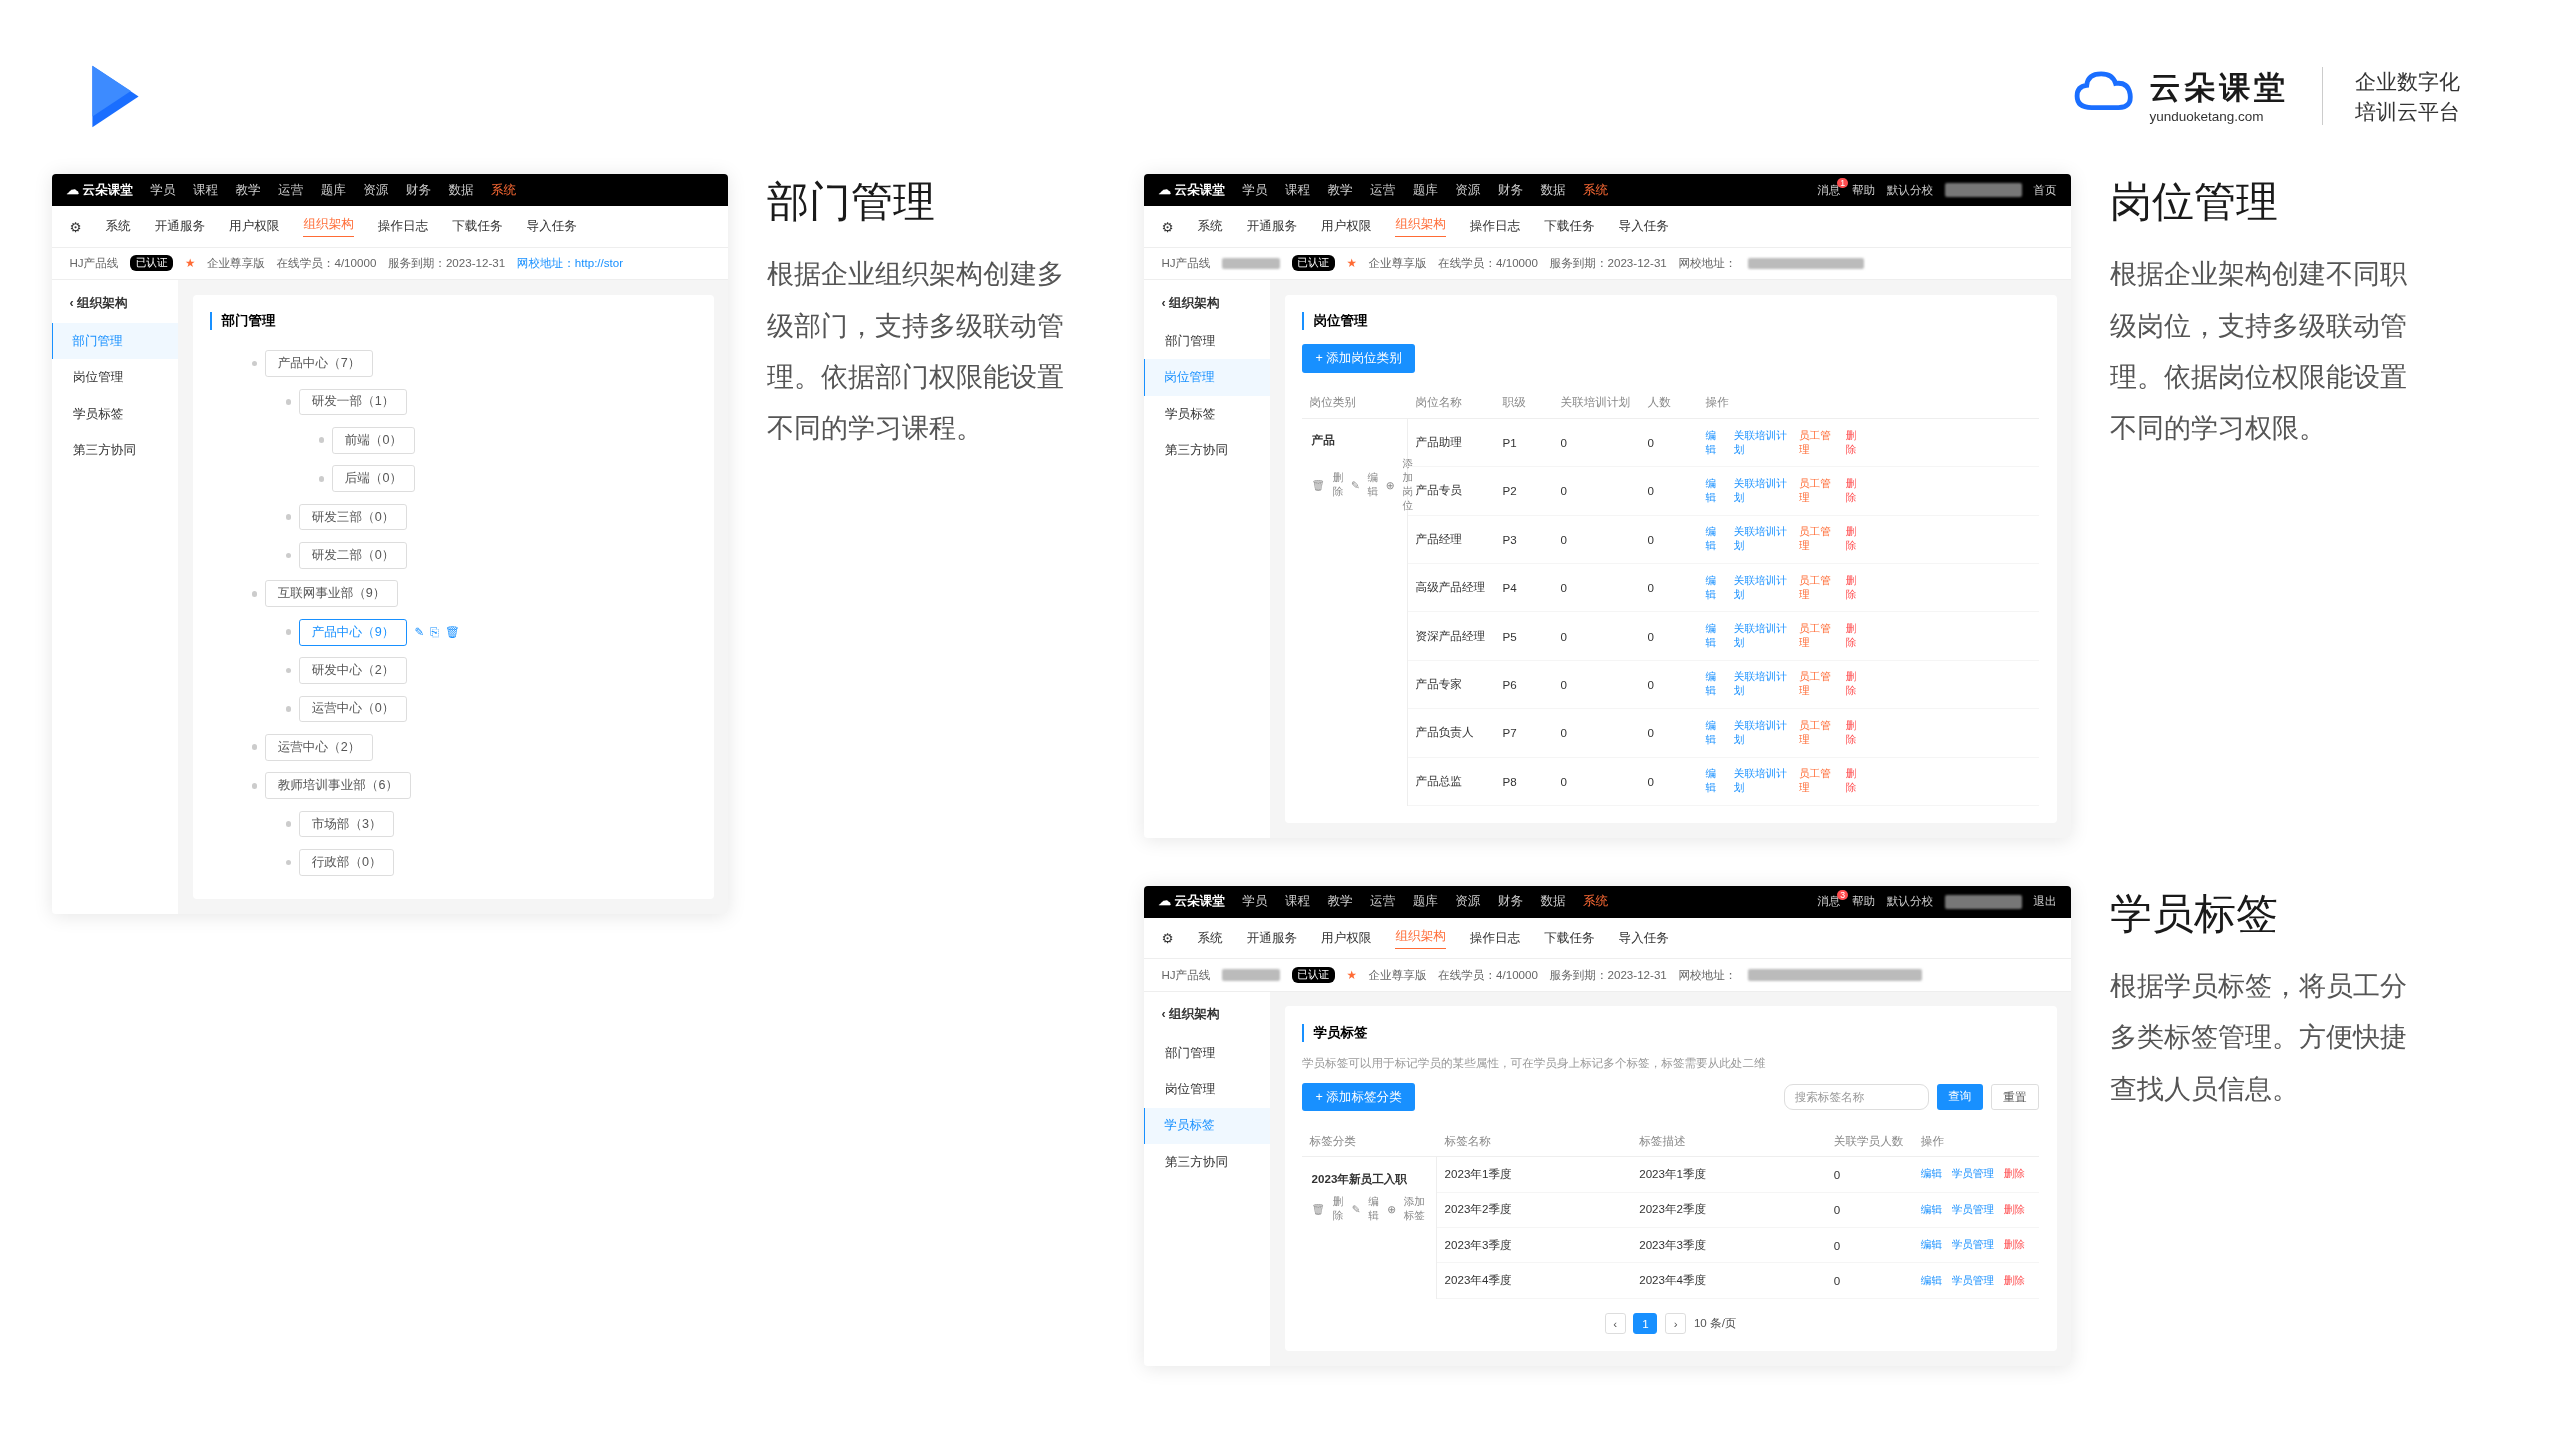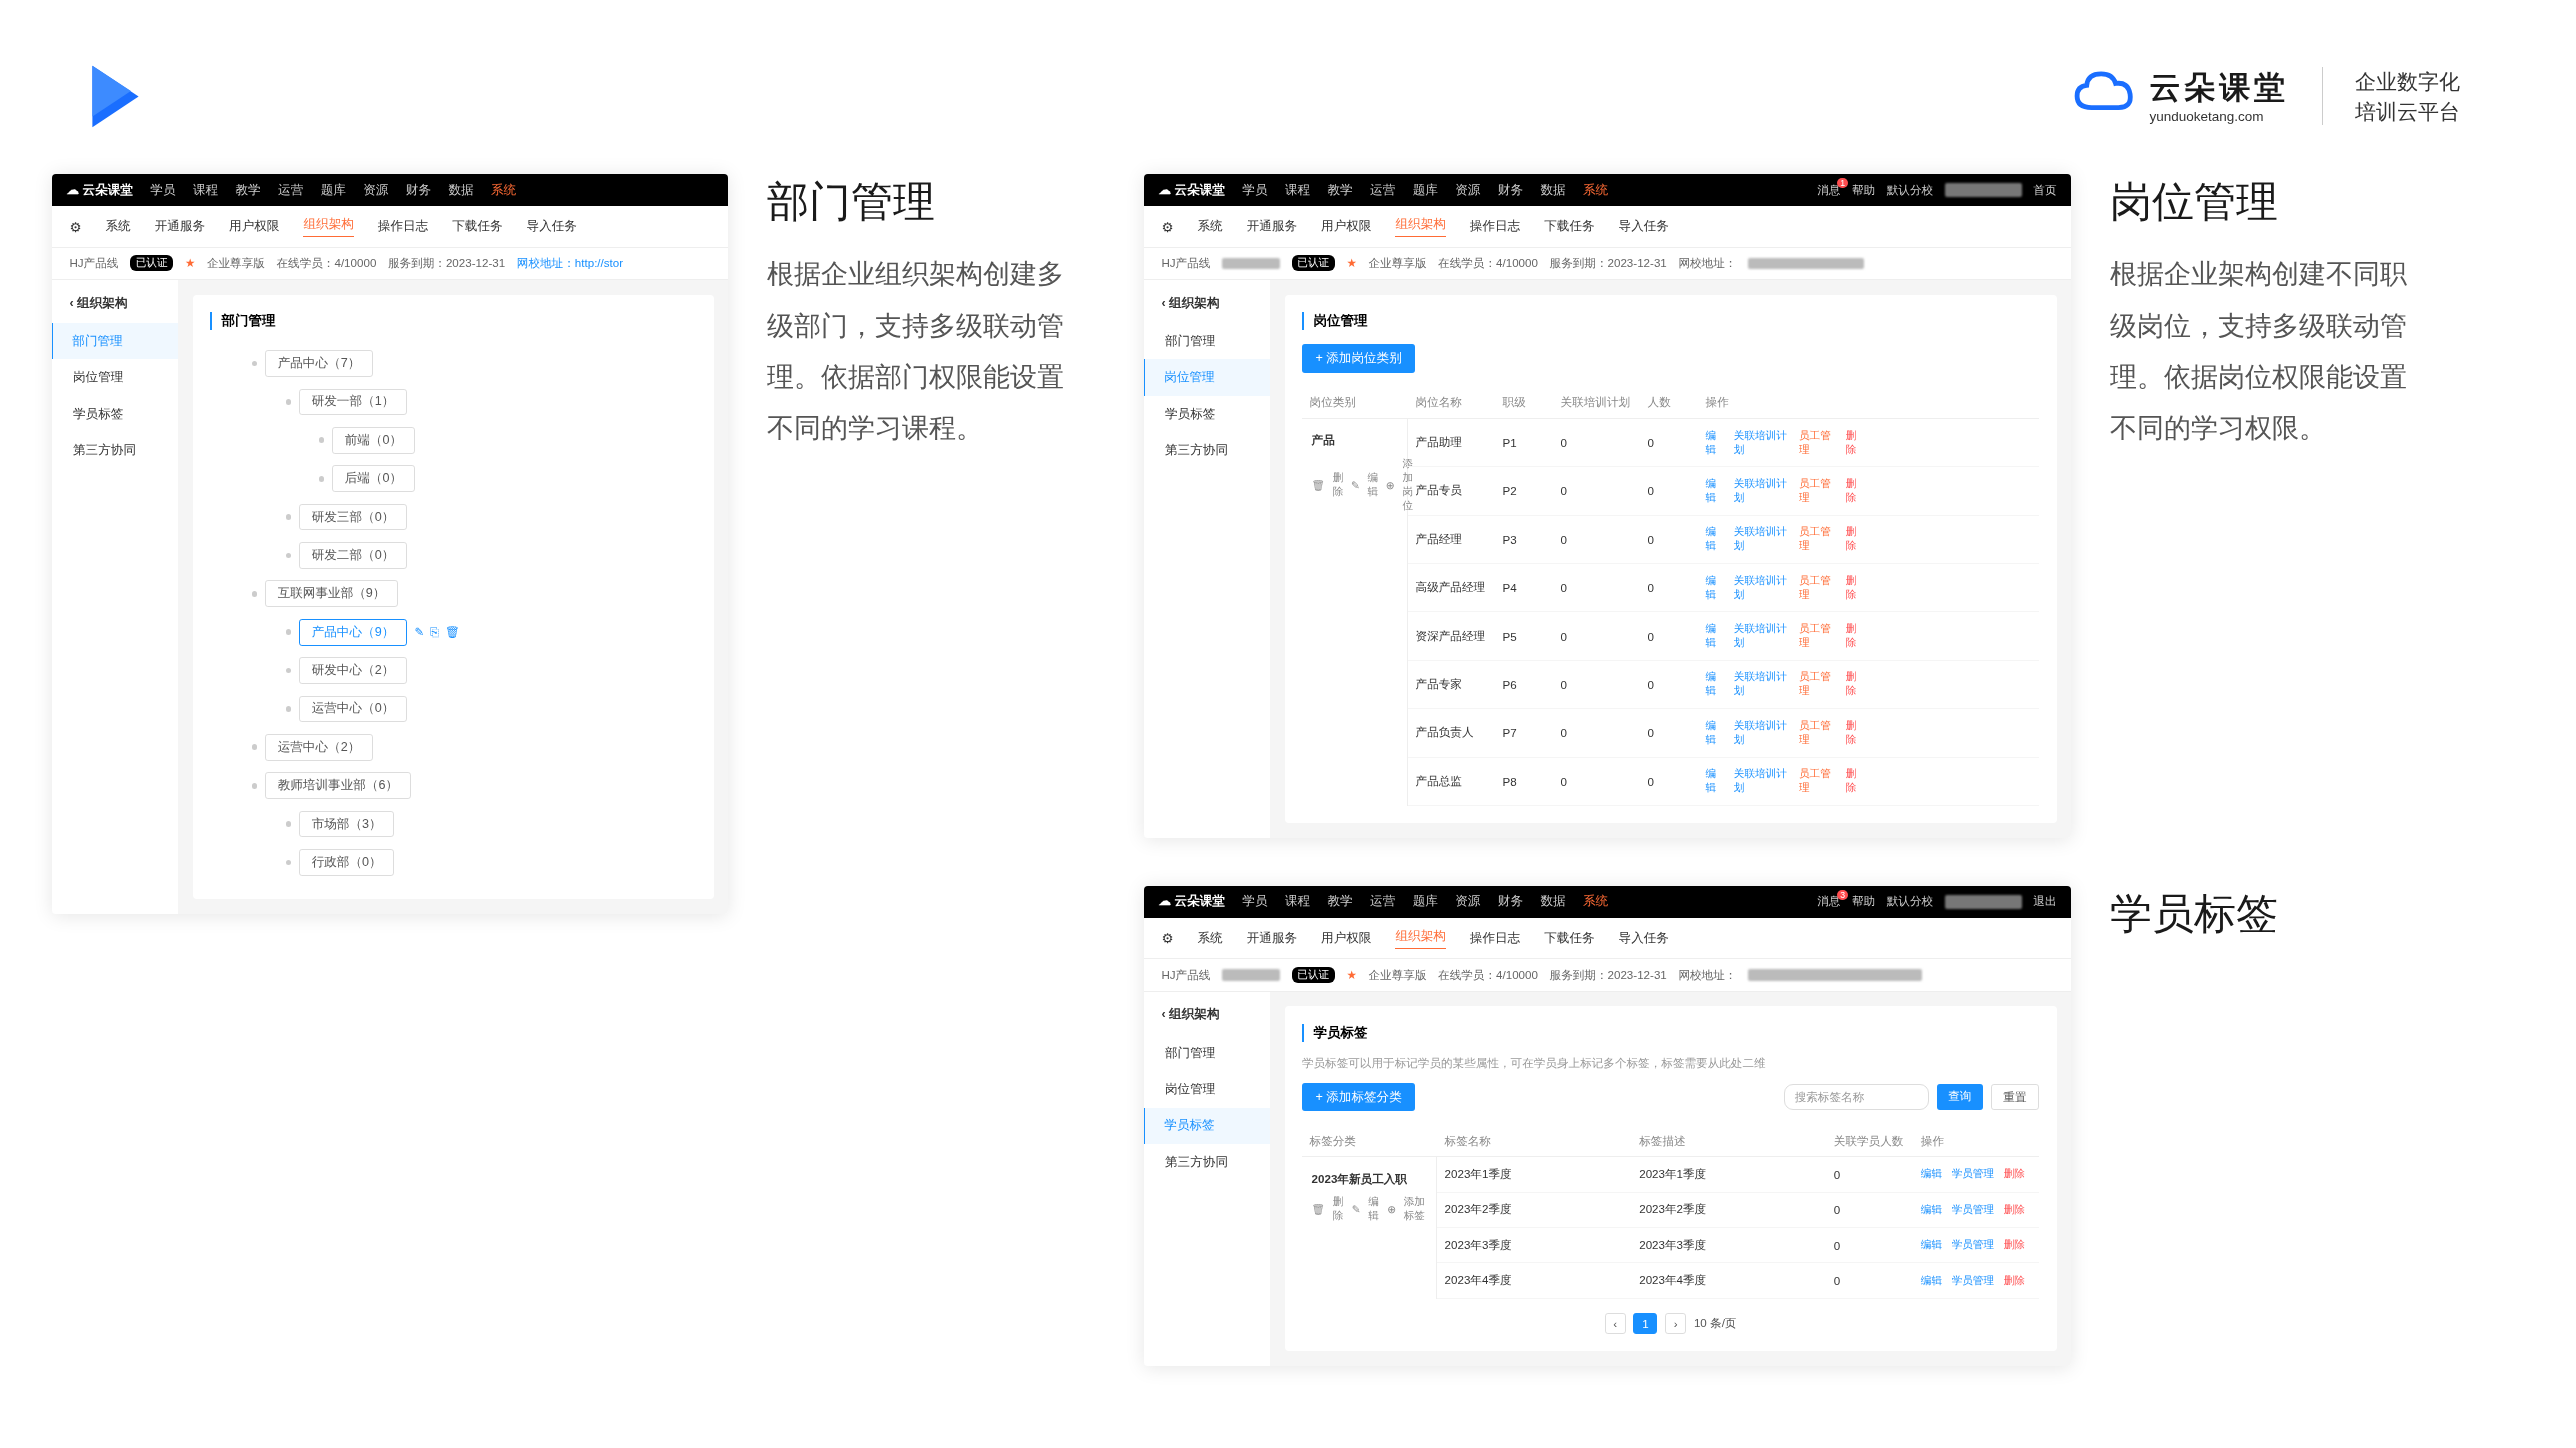--- a/index.html
+++ b/index.html
@@ -561,18 +561,19 @@
 <span class="pg-btn">‹</span>
 <span class="pg-cur">1</span>
 <span class="pg-btn">›</span>
 <span>10 条/页</span>
 </div>
 </div>
 </div>
 </div>
 <div class="section-text">
 <h2 class="section-title">学员标签</h2>
+<p class="section-desc">根据学员标签，将员工分多类标签管理。方便快捷查找人员信息。</p>
 </div>
 </div>
 
 </div>
 </div>
 
 
 </body></html>

